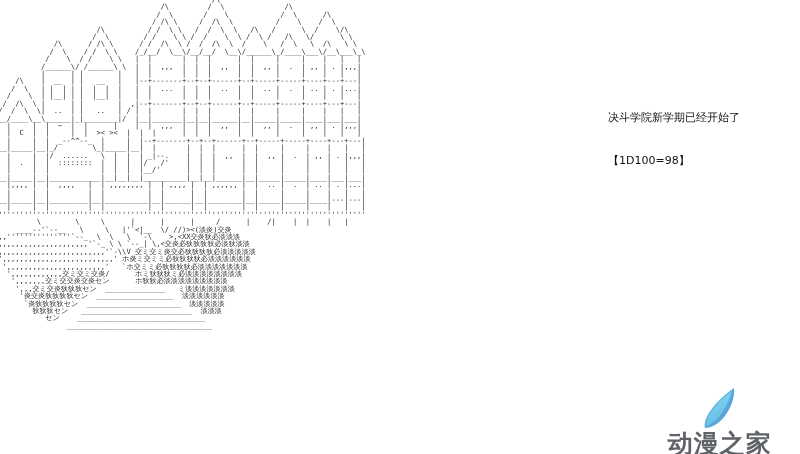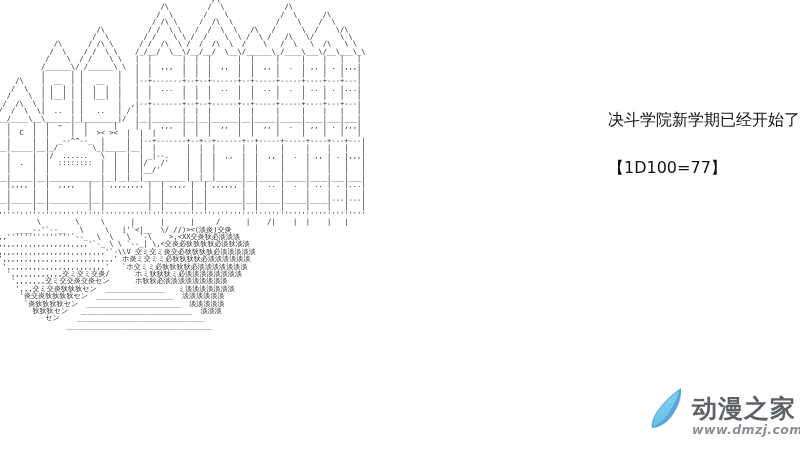--- a/index.html
+++ b/index.html
@@ -41,39 +41,41 @@
   }
 
   
   #story-text {
     position: absolute;
     left: 608px;
     top: 112px;
     width: 192px;
     color: #111111;
     font-family: "DejaVu Sans", "Liberation Sans", sans-serif;
-    font-size: 16px;
+    font-size: 11px;
     line-height: 1.0;
   }
   .story-line {
     display: block;
     white-space: nowrap;
   }
   .sp-lg { height: 16px; }
   .sp-md { height: 13px; }
   .line-gap { margin-bottom: 4px; }
 
   
   #watermark {
     position: absolute;
     left: 648px;
     top: 385px;
     width: 150px;
     height: 62px;
     display: flex;
+    align-items: center;
+    flex-direction: column;
   }
   #wm-feather {
     width: 40px;
     height: 46px;
     flex: 0 0 auto;
     margin-right: 4px;
   }
   #wm-textblock {
     display: flex;
     flex-direction: column;
@@ -148,21 +150,21 @@
          狄狄狄セン   __________________________  淡淡淡
             セン    ______________________________
                  __________________________________
 </pre>
 </div>
 
 <div id="story-text" style="color: rgb(17, 17, 17);">
   <span class="story-line">决斗学院新学期已经开始了</span>
   <div class="sp-lg"></div>
   <div class="sp-lg"></div>
-  <span class="story-line line-gap">【1D100=77】</span>
+  <span class="story-line line-gap">【1D100=98】</span>
   <div class="sp-md"></div>
 </div>
 
 <div id="watermark">
   <svg id="wm-feather" viewBox="0 0 40 46">
     <defs>
       <linearGradient id="fg1" x1="0" y1="0" x2="1" y2="1">
         <stop offset="0%" stop-color="#7fd9f2"></stop>
         <stop offset="55%" stop-color="#4fa8dc"></stop>
         <stop offset="100%" stop-color="#8b9ad8"></stop>

